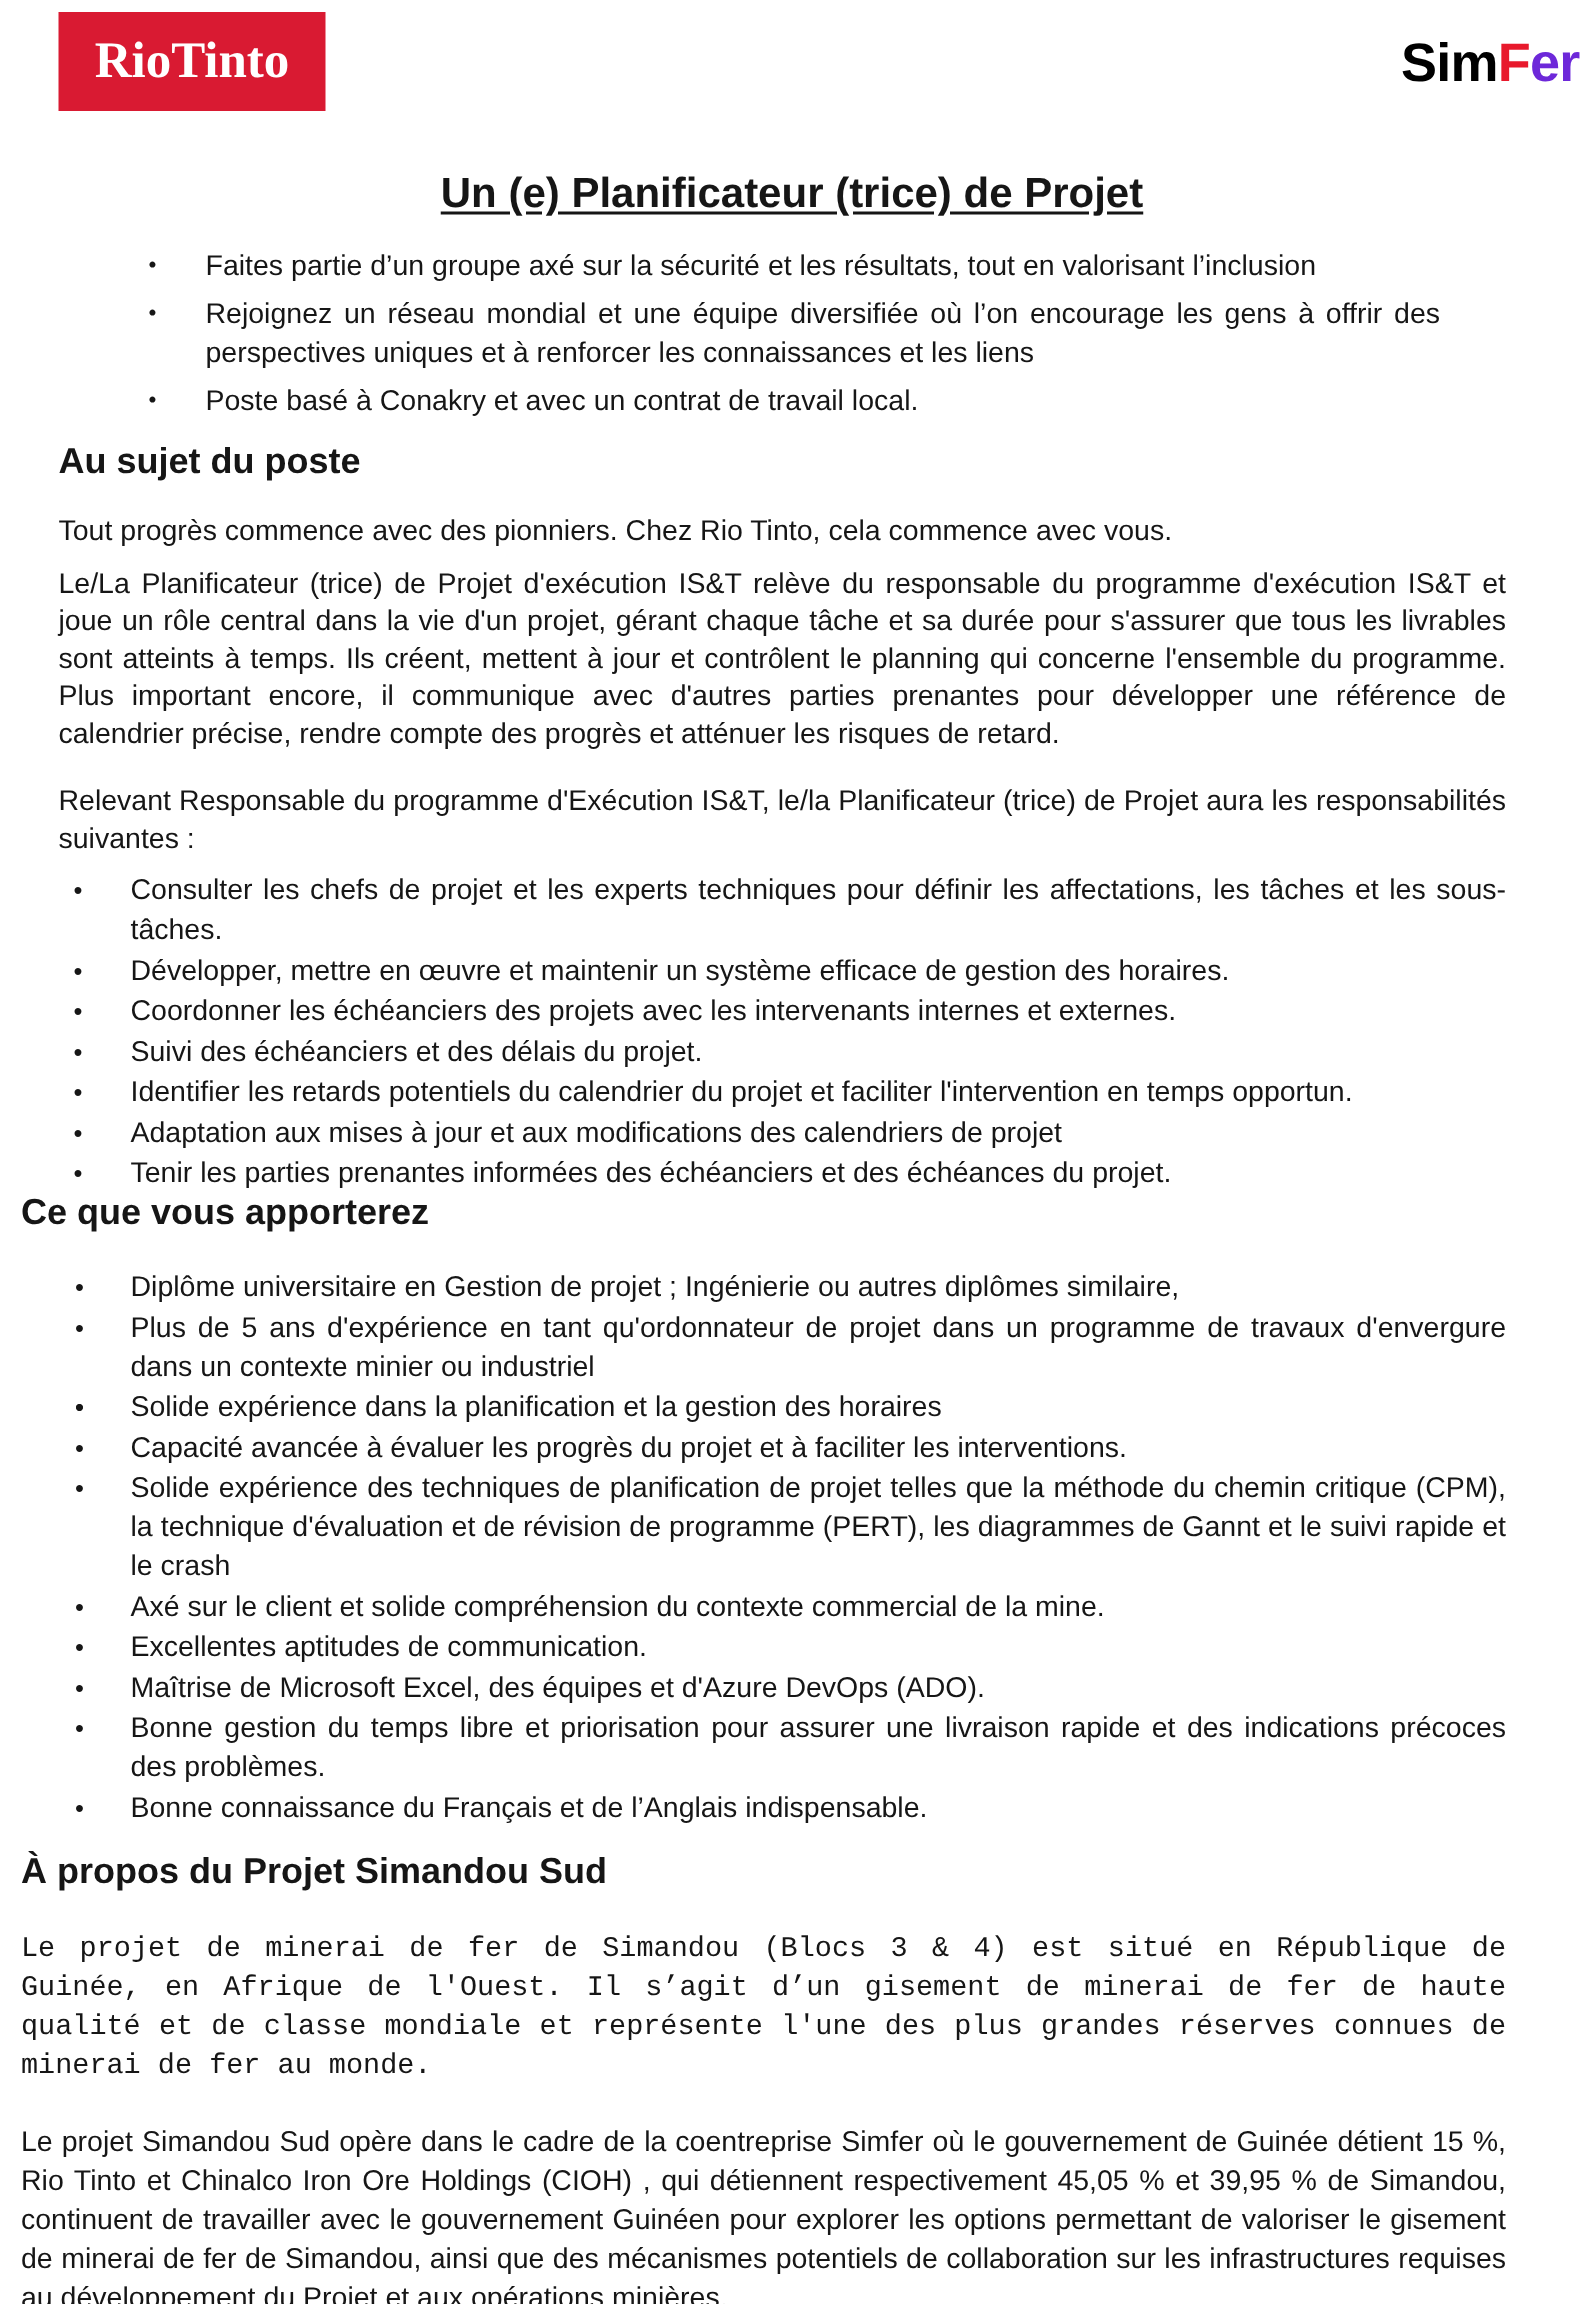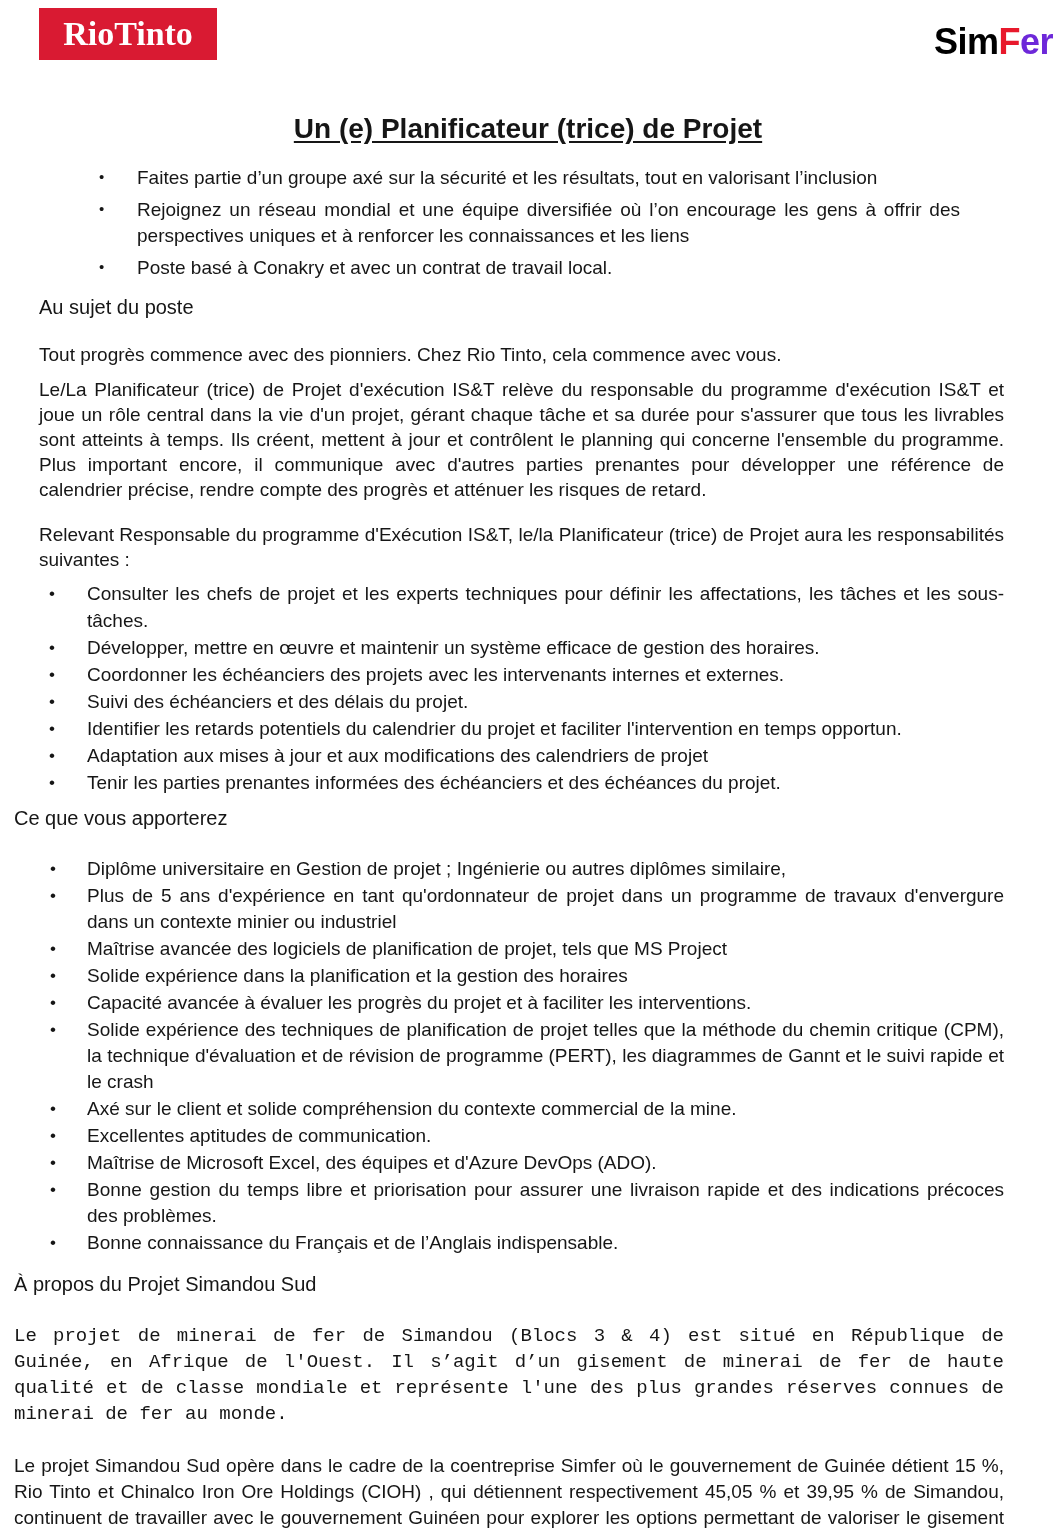--- a/index.html
+++ b/index.html
@@ -8,21 +8,21 @@
     width:1056px;height:1536px;
     background:#ffffff;
     overflow:hidden;
     font-family:"Liberation Sans","DejaVu Sans",sans-serif;
     color:#161616;
     -webkit-font-smoothing:antialiased;
   }
   
   .header{position:relative;height:75px;}
   .rt-logo{
-    position:absolute;left:39px;top:8px;width:178px;height:52px;
+    position:absolute;left:39px;top:8px;width:178px;height:66px;
     display:flex;align-items:center;justify-content:center;text-align:right;
   }
   .rt-logo .rt-word{
     font-family:"Liberation Serif","DejaVu Serif",serif;
     color:#ffffff;font-size:34px;font-weight:600;letter-spacing:0px;
   }
   .simfer-logo{
     position:absolute;top:21px;right:3px;
     font-size:36px;font-weight:bold;letter-spacing:-0.5px;
     white-space:nowrap;
@@ -41,23 +41,23 @@
     margin:20px 96px 0 97px;padding:0;
     font-size:19px;line-height:26px;
     text-align:justify;
   }
   .intro-list li{position:relative;padding-left:40px;margin-top:6px;}
   .intro-list li:first-child{margin-top:0;}
   .intro-list .mk{position:absolute;left:2px;top:-1px;font-size:15px;}
   
   .sec-about{margin:0 52px 0 39px;}
   .sec-bring,.sec-project{margin:0 52px 0 14px;}
-  .sec-heading{font-size:20px;font-weight:normal;margin:0;line-height:25px;}
+  .sec-heading{font-size:24px;font-weight:bold;margin:0;line-height:25px;}
   .h-about{margin-top:14px;}
-  .h-bring{margin-top:10px;}
+  .h-bring{}
   .h-project{margin-top:16px;}
   .para{font-size:19px;line-height:25px;margin:0;text-align:justify;}
   .p-pioneers{margin-top:22px;line-height:26px;}
   .p-role{margin-top:9px;}
   .p-relevant{margin-top:20px;}
   .sec-project .para{line-height:26px;}
   .p-proj1{margin-top:26px;font-family:Liberation Mono, monospace;}
   .p-proj2{margin-top:26px;}
   
   .dot-list{
@@ -148,21 +148,20 @@
       <li>
         <span class="mk">•</span>
         <span>Diplôme universitaire en Gestion de projet ; Ingénierie ou autres diplômes similaire,</span>
       </li>
       <li>
         <span class="mk">•</span>
         <span>Plus de 5 ans d'expérience en tant qu'ordonnateur de projet dans un programme de travaux d'envergure dans un contexte minier ou industriel</span>
       </li>
       <li>
         <span class="mk">•</span>
-        <span>Maîtrise avancée des logiciels de planification de projet, tels que MS Project</span>
       </li>
       <li>
         <span class="mk">•</span>
         <span>Solide expérience dans la planification et la gestion des horaires</span>
       </li>
       <li>
         <span class="mk">•</span>
         <span>Capacité avancée à évaluer les progrès du projet et à faciliter les interventions.</span>
       </li>
       <li>

